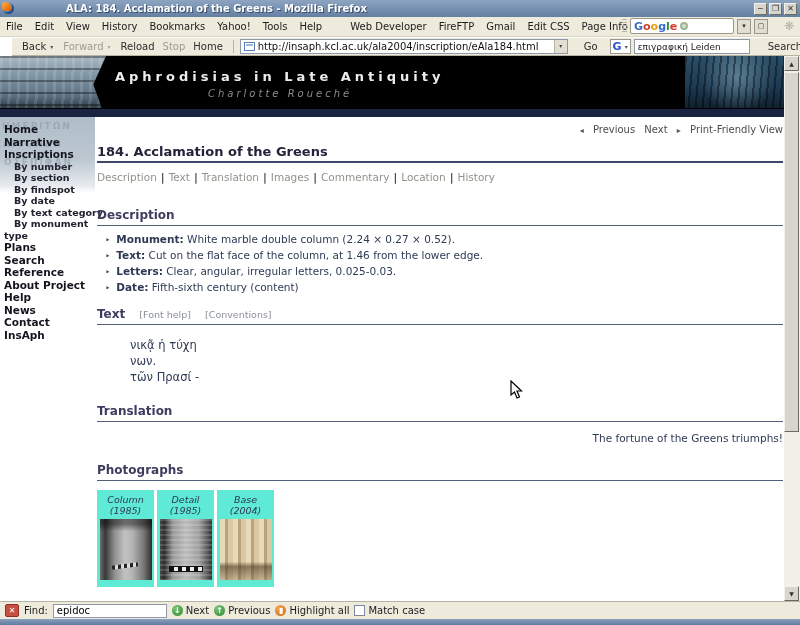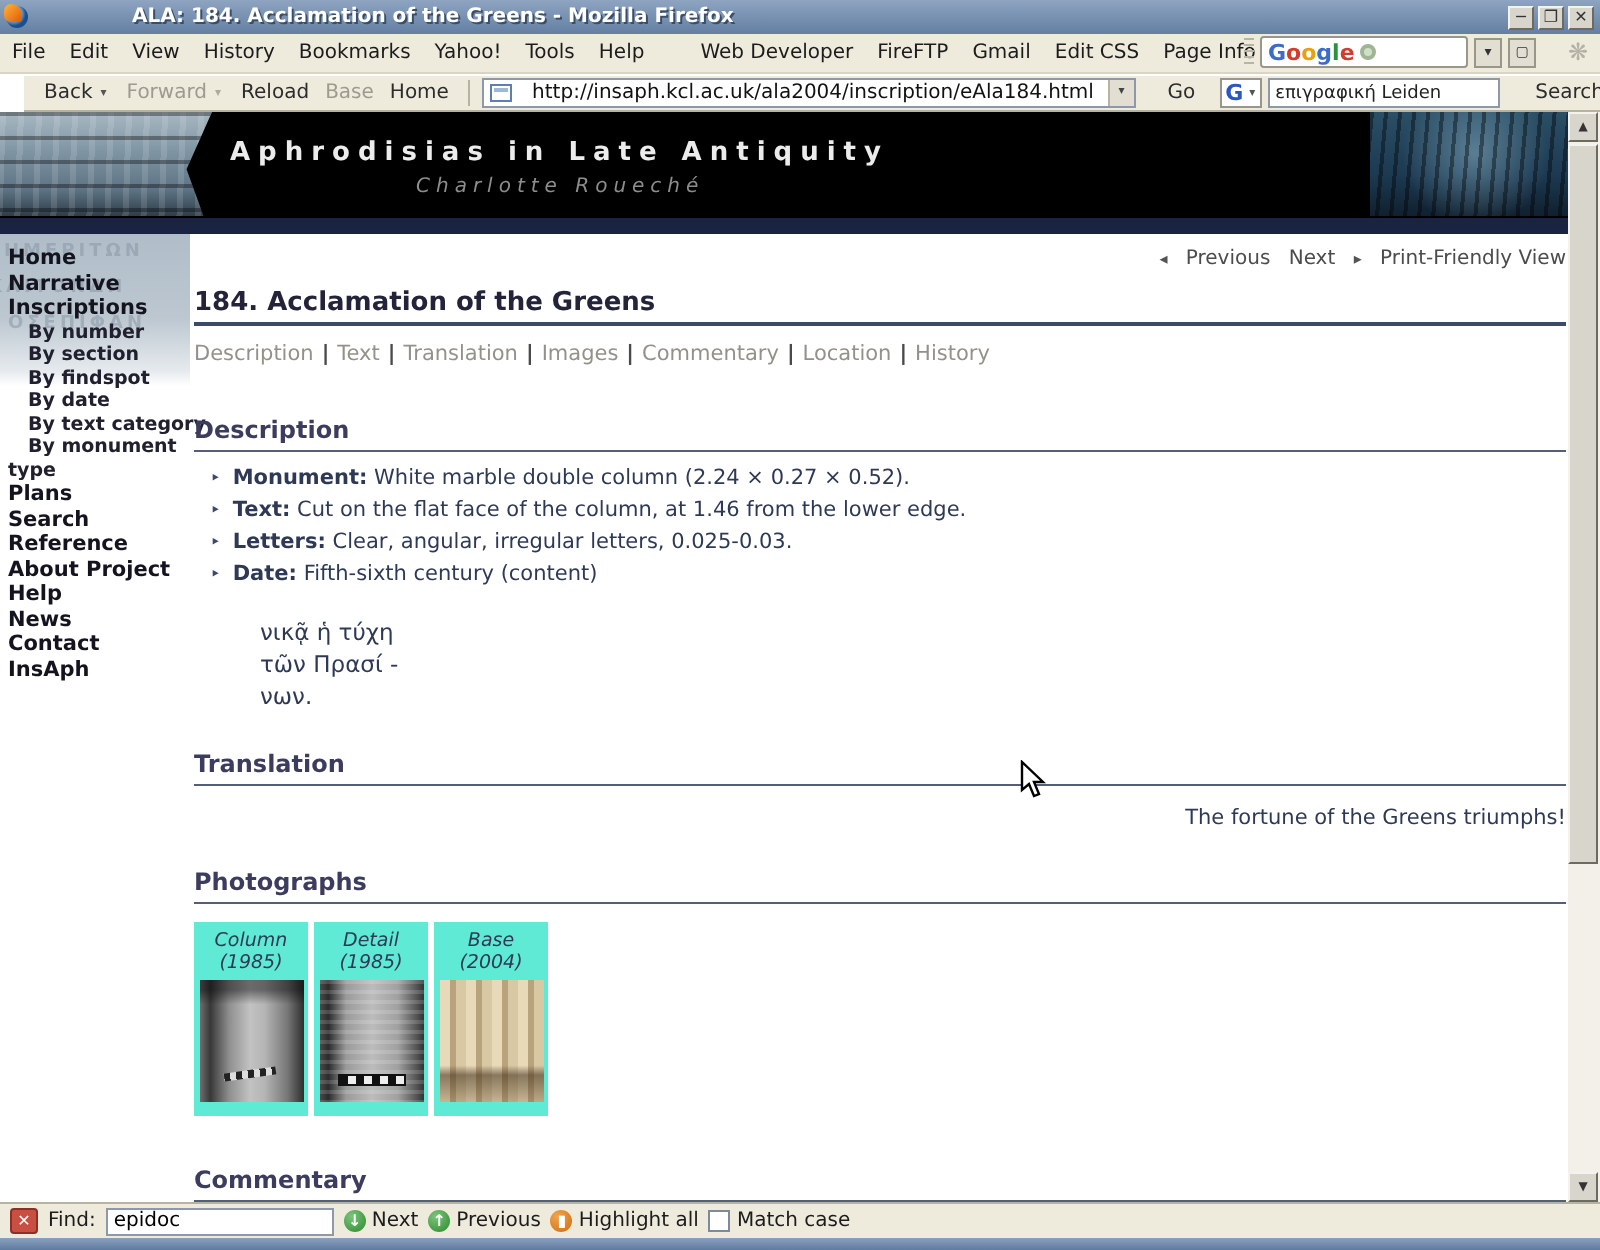--- a/index.html
+++ b/index.html
@@ -43,21 +43,21 @@
     border-bottom:1px solid #b7b3a3; display:flex; align-items:center; font-size:10px; color:#2c2c2c; padding:0 6px; }
   .navbtn { padding:0 4px; white-space:nowrap; }
   .navbtn.disabled { color:#9e9b8e; }
   .drop { font-size:6px; color:#555; margin:0 6px 0 0; }
   .drop.disabled { color:#adaa9c; }
   .vsep { width:1px; height:13px; background:#b7b3a3; margin:0 6px; }
   .urlbox { width:396px; height:15px; background:#fff; border:1px solid #8d99ab; display:flex;
     align-items:center; margin-right:4px; }
   .favicon { width:11px; height:9px; background:#fff; border:1px solid #5a7fb5; margin:0 3px; flex:none; position:relative;}
   .favicon::after{content:"";position:absolute;left:1px;top:1px;right:1px;height:2px;background:#9db8dd;}
-  .urltext { font-size:10px; color:#111; flex:1; white-space:nowrap; overflow:hidden;text-align:center; }
+  .urltext { font-size:10px; color:#111; flex:1; white-space:nowrap; overflow:hidden; }
   .url-drop { width:13px; height:13px; background:#e2dfd2; border-left:1px solid #b7b3a3; font-size:6px;
     text-align:center; line-height:12px; color:#444; flex:none; }
   .go-label { margin:0 8px; }
   .gbtn { display:flex; align-items:center; height:15px; border:1px solid #9a968a; background:#fff;
     padding:0 2px; margin-right:3px; }
   .gbtn .g { color:#2a55c4; font-weight:bold; font-size:11px; }
   .gbtn .drop { margin:0 0 0 3px; }
   .searchfield { width:116px; height:15px; border:1px solid #8d99ab; font-size:9px; padding:0 3px;
     font-family:"DejaVu Sans",sans-serif; color:#222; }
   .search-label { margin-left:14px; }
@@ -205,21 +205,21 @@
       <div class="throbber">❋</div>
     </div>
   </div>
 
   <div class="navbar">
     <span class="navbtn">Back</span>
     <span class="drop">▾</span>
     <span class="navbtn disabled">Forward</span>
     <span class="drop disabled">▾</span>
     <span class="navbtn">Reload</span>
-    <span class="navbtn disabled">Base</span>
+    <span class="navbtn disabled">Stop</span>
     <span class="navbtn">Home</span>
     <span class="vsep"></span>
     <div class="urlbox">
       <span class="favicon"></span>
       <span class="urltext">http://insaph.kcl.ac.uk/ala2004/inscription/eAla184.html</span>
       <span class="url-drop">▾</span>
     </div>
     <span class="navbtn go-label">Go</span>
     <div class="gbtn">
       <span class="g">G</span>
@@ -282,24 +282,29 @@
     </div>
 
     <div class="sechead-wrap"><span class="sechead">Description</span></div>
     <div class="desc-list">
       <div class="desc-item"><span class="bullet">‣</span><b>Monument:</b> <span>White marble double column (2.24 × 0.27 × 0.52).</span></div>
       <div class="desc-item"><span class="bullet">‣</span><b>Text:</b> <span>Cut on the flat face of the column, at 1.46 from the lower edge.</span></div>
       <div class="desc-item"><span class="bullet">‣</span><b>Letters:</b> <span>Clear, angular, irregular letters, 0.025-0.03.</span></div>
       <div class="desc-item"><span class="bullet">‣</span><b>Date:</b> <span>Fifth-sixth century (content)</span></div>
     </div>
 
+    <div class="sechead-wrap" style="margin-top:7px;">
+      <span class="sechead">Text</span>
+      <span class="sechead-link">[Font help]</span>
+      <span class="sechead-link">[Conventions]</span>
+    </div>
     <div class="greek">
       <div>νικᾷ ἡ τύχη</div>
+      <div>νων.</div>
       <div>τῶν Πρασί -</div>
-      <div>νων.</div>
     </div>
 
     <div class="sechead-wrap" style="margin-top:15px;"><span class="sechead">Translation</span></div>
     <div class="bodytext">The fortune of the Greens triumphs!</div>
 
     <div class="sechead-wrap" style="margin-top:15px;"><span class="sechead">Photographs</span></div>
     <div class="photo-table">
       <div class="photo-cell">
         <div class="photo-cap">Column (1985)</div>
         <div class="thumb t1">

